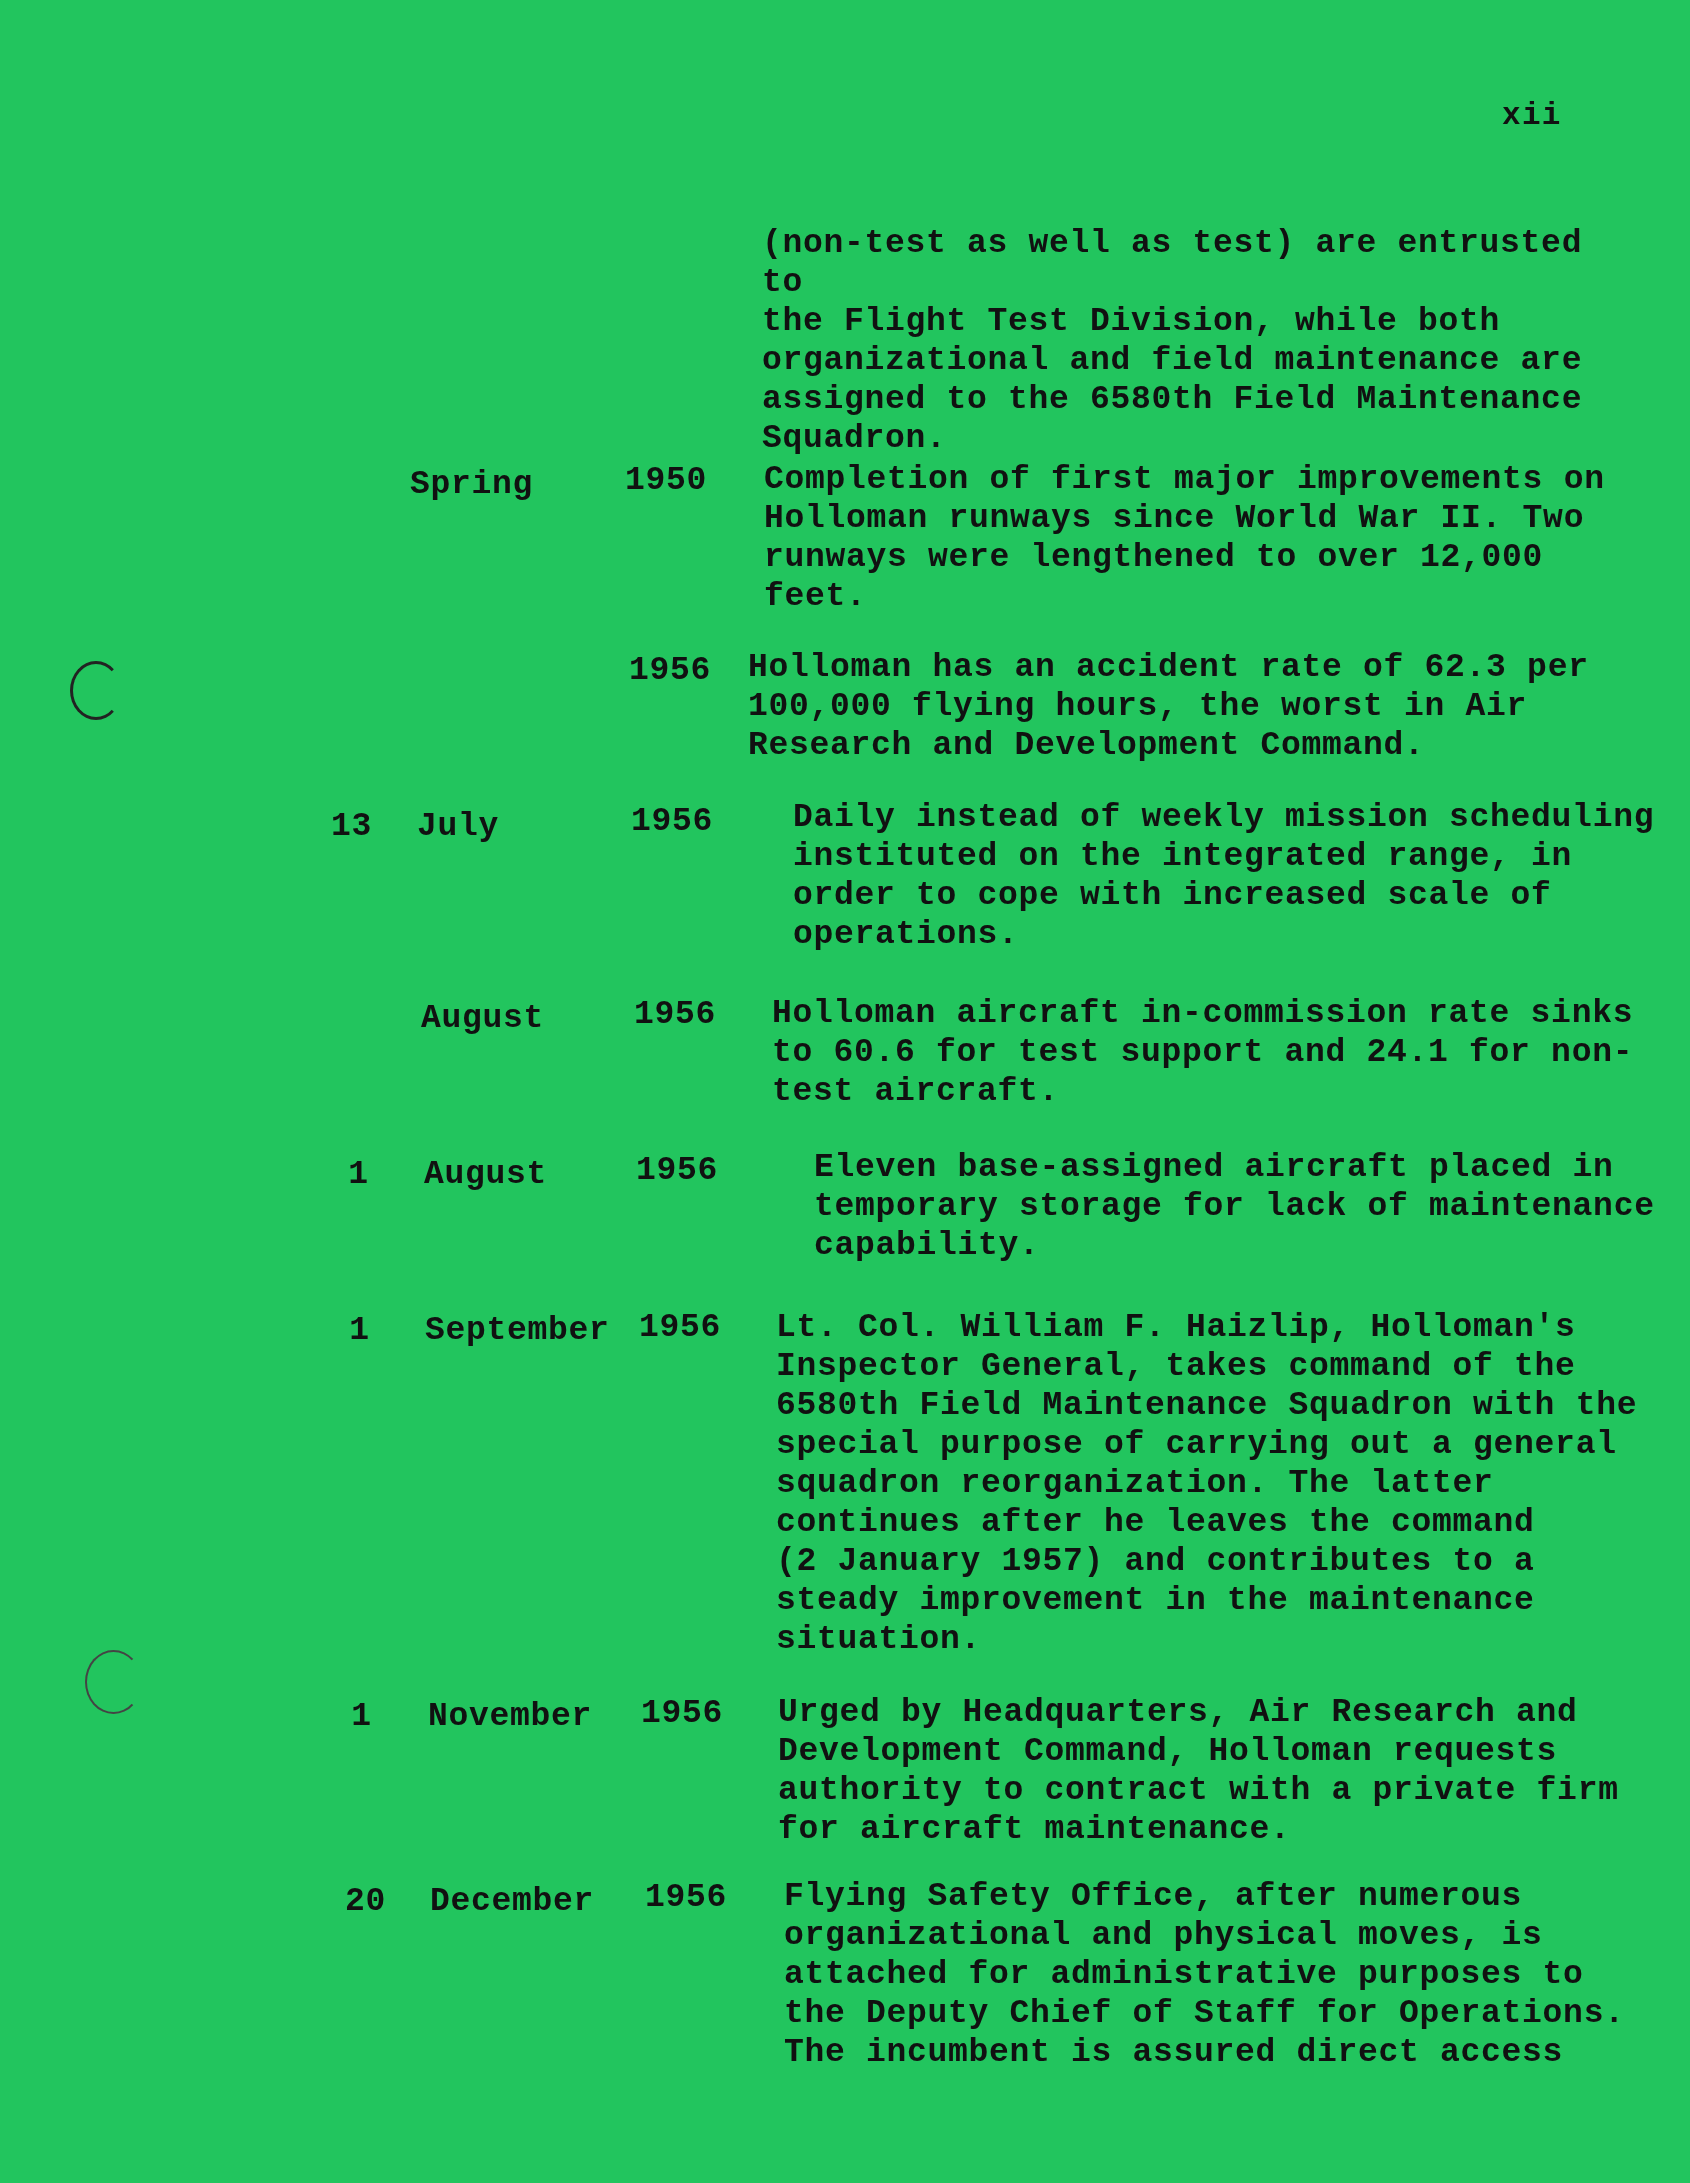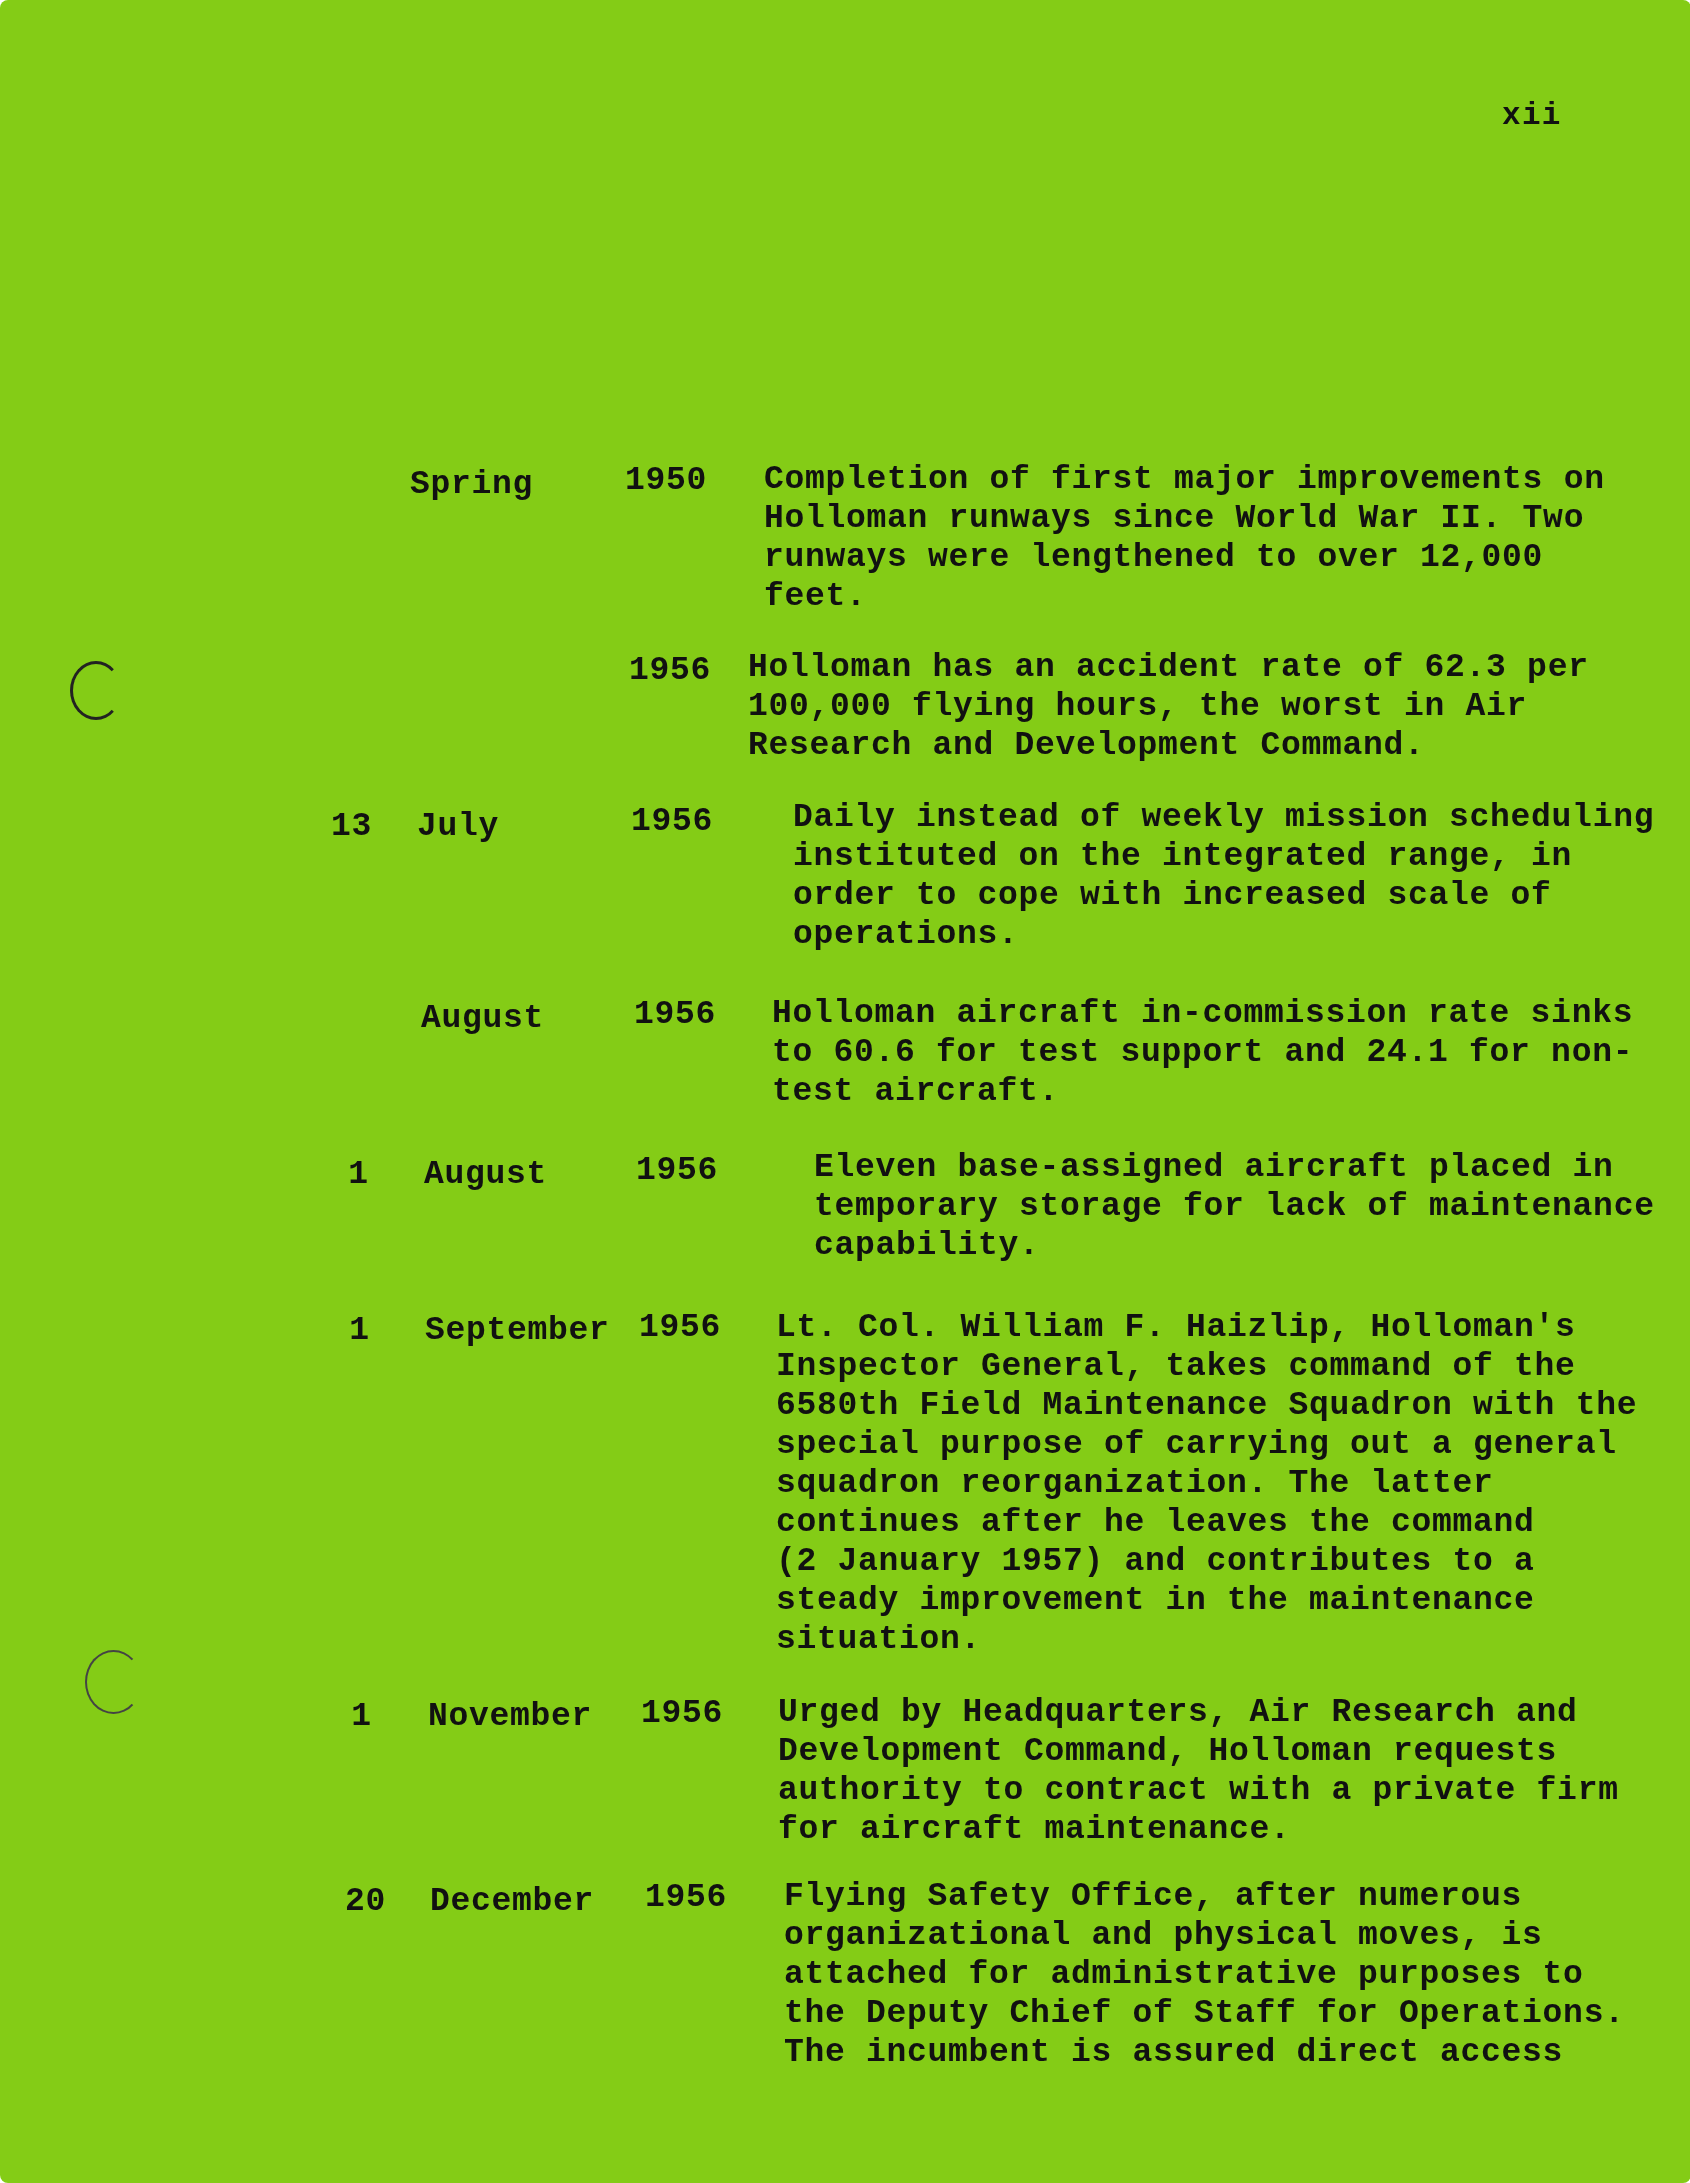--- a/index.html
+++ b/index.html
@@ -1,21 +1,21 @@
 <!DOCTYPE html>
 <html style="font-size:10.6px"><head>
 <meta charset="utf-8">
 <style>
   html, body { margin: 0; padding: 0; background: #ffffff; }
   body {
     width: 1691px; height: 2183px; position: relative; overflow: hidden;
     font-family: "Liberation Mono", "DejaVu Sans Mono", monospace;
     color: #111111;
   }
-  .page { position: absolute; inset: 0; background: #84cc16; border-radius: 8px; }
+  .page { position: absolute; inset: 0; background: #22c55e; }
   .page-number {
     position: absolute; left: 1502px; top: 98px;
     font-size: 31px; font-weight: bold; letter-spacing: 1.3px;
   }
   .entry { position: absolute; left: 0; width: 1691px; }
   .day, .month, .year, .desc {
     position: absolute; font-weight: bold; font-size: 33px; line-height: 39px;
     letter-spacing: 0.7px;
   }
   .day { text-align: center; width: 53px; }
@@ -31,20 +31,25 @@
 </head>
 <body>
 
 <div class="page">
 
   <div class="punch" style="left:70px; top:661px; width:46px; height:53px;"></div>
   <div class="punch faint" style="left:85px; top:1650px; width:53px; height:60px;"></div>
 
   <div class="page-number">xii</div>
 
+  <div class="desc" style="left:762px; top:224px;">(non-test as well as test) are entrusted to
+the Flight Test Division, while both
+organizational and field maintenance are
+assigned to the 6580th Field Maintenance
+Squadron.</div>
 
   <div class="entry" style="top:465px;">
     <span class="month" style="left:410px; top:0;">Spring</span>
     <span class="year" style="left:625px; top:-4px;">1950</span>
     <span class="desc" style="left:764px; top:-5.3px;">Completion of first major improvements on
 Holloman runways since World War II.  Two
 runways were lengthened to over 12,000
 feet.</span>
   </div>
 

